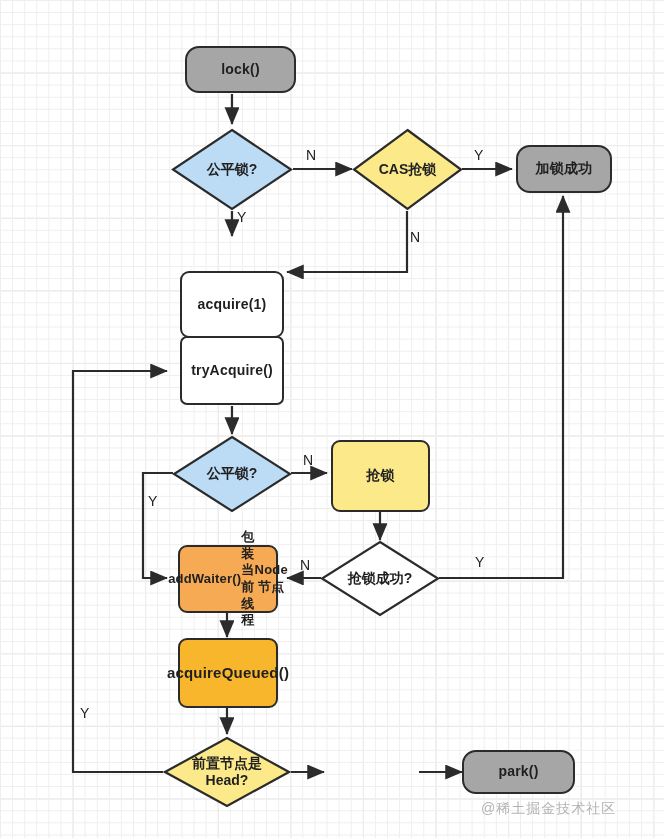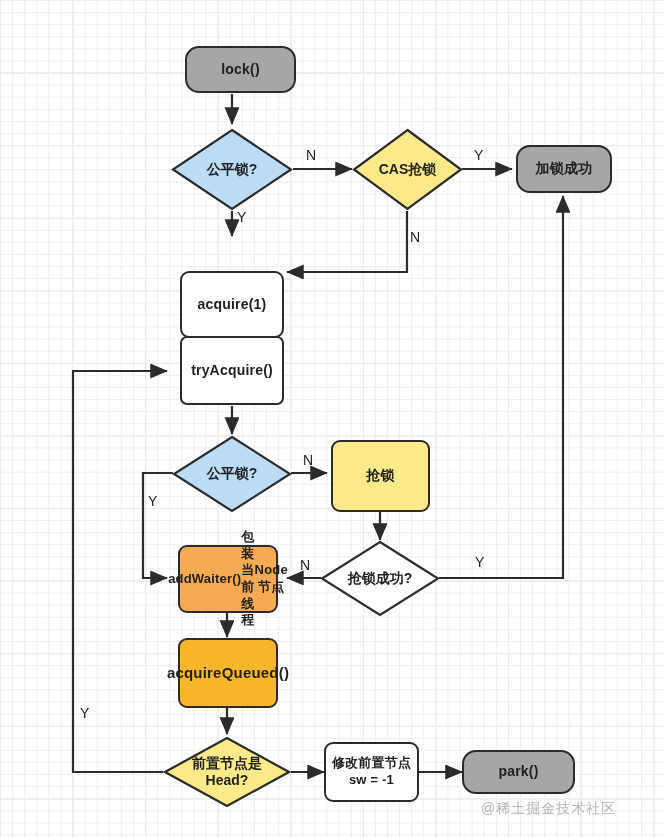--- a/index.html
+++ b/index.html
@@ -213,24 +213,20 @@
   <div class="decision" style="left:163px; top:736px; width:128px; height:72px;">
     <svg class="dshape" viewBox="0 0 128 72" preserveAspectRatio="none">
       <polygon points="64,2 126,36 64,70 2,36" fill="#fbe98a" stroke="#2b2b2b" stroke-width="2.2"></polygon>
     </svg>
     <div class="dlabel" style="flex-direction:column;">
       <span>前置节点是</span>
       <span>Head?</span>
     </div>
   </div>
 
-  <div class="node process proc-white" style="left:324px; top:742px; width:95px; height:60px; flex-direction:column; font-size:13px;">
-    <span>修改前置节点</span>
-    <span>sw = -1</span>
-  </div>
 
   <div class="node terminator" style="left:462px; top:750px; width:113px; height:44px;">
     <span>park()</span>
   </div>
 
   <div class="edge-label" style="left:306px; top:147px;">N</div>
   <div class="edge-label" style="left:237px; top:209px;">Y</div>
   <div class="edge-label" style="left:474px; top:147px;">Y</div>
   <div class="edge-label" style="left:410px; top:229px;">N</div>
   <div class="edge-label" style="left:303px; top:452px;">N</div>

